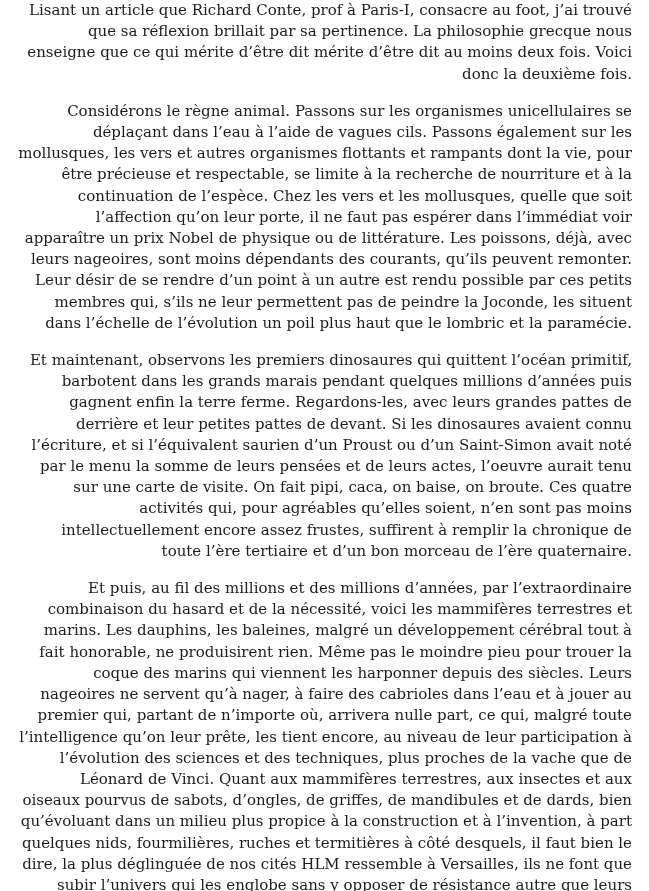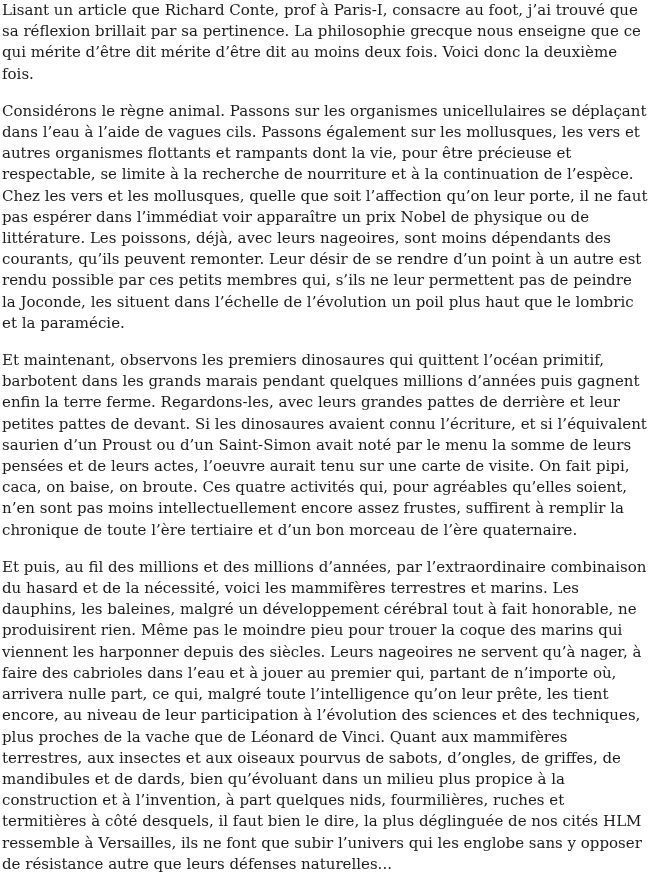--- a/index.html
+++ b/index.html
@@ -19,21 +19,22 @@
     padding: 0 1px 0 2px;
     overflow: hidden;
     font-family: "DejaVu Serif", "Liberation Serif", serif;
     font-size: 15px;
     line-height: 21.2px;
     color: #1c1c1c;
     text-align: left;
     -webkit-font-smoothing: antialiased;
   }
   .page p.para {
-    margin: 16px 0;
+    margin: 16px 16px;
+    text-align: right;
   }
   .page p.para:first-child {
     margin-top: 0;
   }
 </style>
 </head>
 <body style="background: rgb(255, 255, 255);">
 
 <div class="page" style="color: rgb(28, 28, 28);">
   <p class="para">Lisant un article que Richard Conte, prof à Paris-I, consacre au foot, j’ai trouvé que sa réflexion brillait par sa pertinence. La philosophie grecque nous enseigne que ce qui mérite d’être dit mérite d’être dit au moins deux fois. Voici donc la deuxième fois.</p>

